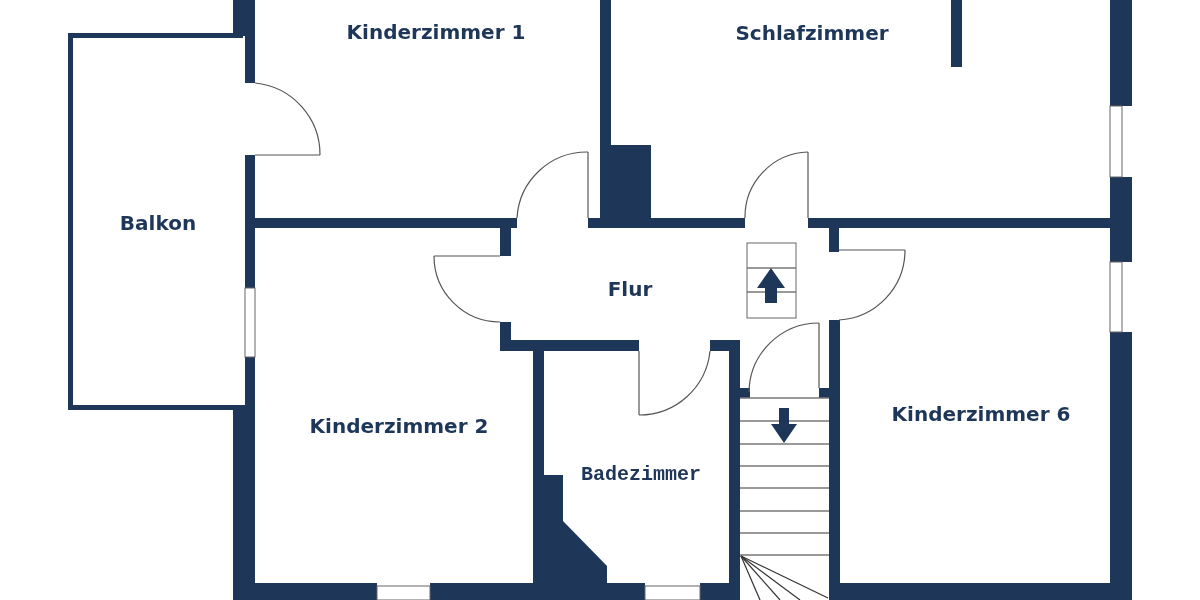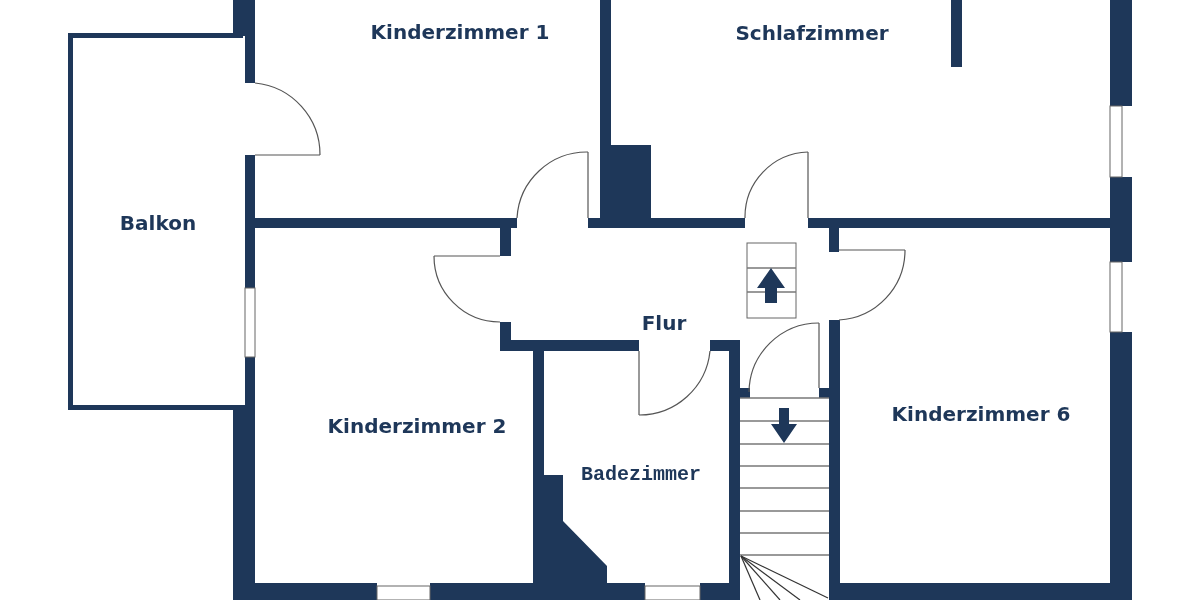--- a/index.html
+++ b/index.html
@@ -129,19 +129,19 @@
     <line class="stair-line" x1="740" y1="533" x2="829" y2="533"></line>
     <line class="stair-line" x1="740" y1="555" x2="829" y2="555"></line>
     <line x1="741" y1="556" x2="760" y2="600" stroke="#333" stroke-width="1.2"></line>
     <line x1="741" y1="556" x2="780" y2="600" stroke="#333" stroke-width="1.2"></line>
     <line x1="741" y1="556" x2="800" y2="600" stroke="#333" stroke-width="1.2"></line>
     <line x1="741" y1="556" x2="828" y2="598" stroke="#333" stroke-width="1.2"></line>
     <polygon class="wall" points="779,408 789,408 789,424 797,424 784,443 771,424 779,424"></polygon>
   </g>
 </svg>
 
-<div class="label" style="left:460px; top:32px;">Kinderzimmer 1</div>
+<div class="label" style="left:436px; top:32px;">Kinderzimmer 1</div>
 <div class="label" style="left:812px; top:33px;">Schlafzimmer</div>
 <div class="label" style="left:158px; top:223px;">Balkon</div>
-<div class="label" style="left:664px; top:289px;margin-top:34px;">Flur</div>
-<div class="label" style="left:417px; top:426px;">Kinderzimmer 2</div>
+<div class="label" style="left:630px; top:289px;">Flur</div>
+<div class="label" style="left:399px; top:426px;">Kinderzimmer 2</div>
 <div class="label" style="left:641px; top:474px;font-family:Liberation Mono, monospace;">Badezimmer</div>
 <div class="label" style="left:981px; top:414px;">Kinderzimmer 6</div>
 
 </body></html>

